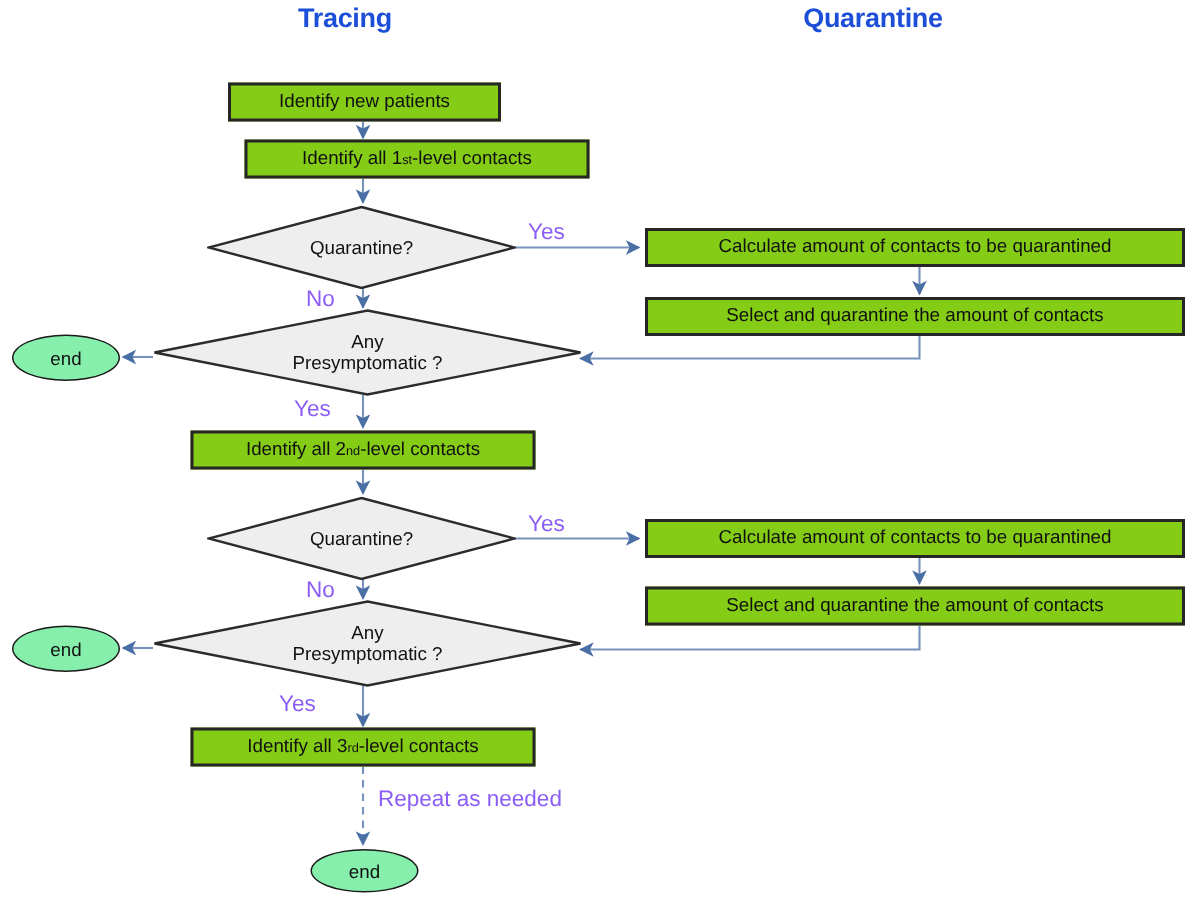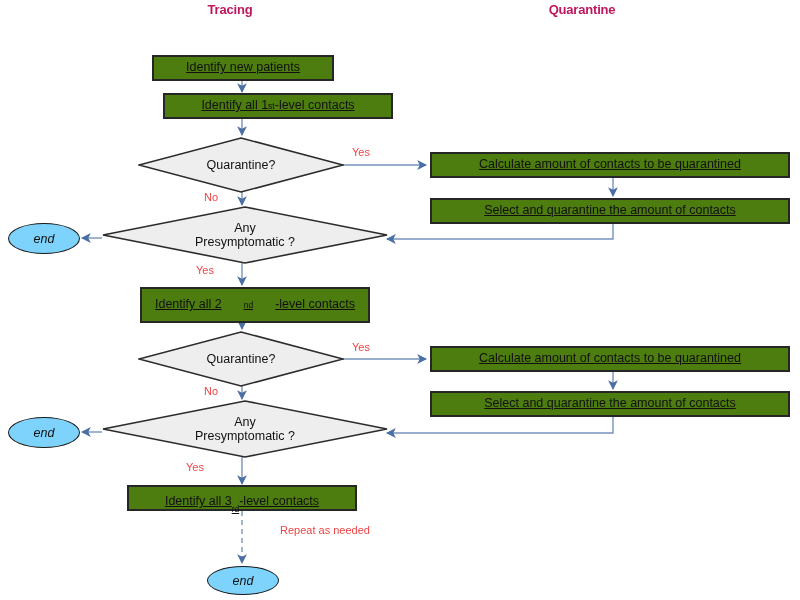--- a/index.html
+++ b/index.html
@@ -17,44 +17,43 @@
   }
   #canvas {
     position: absolute;
     left: 0; top: 0;
     width: 800px;
     height: 600px;
   }
   .hdr {
     position: absolute;
     font-weight: bold;
-    font-size: 13px;
-    color: #be185d;
+    font-size: 18px;
+    color: #1d4ed8;
     text-align: center;
     white-space: nowrap;
     letter-spacing: -0.2px;
   }
   .hdr-tracing { left: 150px; top: 2px; width: 160px; }
   .hdr-quar    { left: 492px; top: 2px; width: 180px; }
 
   
   .box {
     position: absolute;
     box-sizing: border-box;
     border: 2px solid #262626;
-    background: #4d7c0f;
+    background: #84cc16;
     display: flex;
     align-items: center;
     justify-content: center;
     text-align: center;
     font-size: 12.5px;
     color: #111111;
     white-space: nowrap;
     line-height: 1.1;
-    text-decoration: underline;
   }
   .box sup { font-size: 8.5px; vertical-align: super; line-height: 0; }
 
   
   .diamond-wrap {
     position: absolute;
   }
   .diamond-wrap svg { display: block; }
   .diamond-label {
     position: absolute;
@@ -71,34 +70,33 @@
     white-space: pre-line;
     pointer-events: none;
   }
 
   
   .ellipse {
     position: absolute;
     box-sizing: border-box;
     border: 1.5px solid #1a1a1a;
     border-radius: 50%;
-    background: #7dd3fc;
+    background: #86efac;
     display: flex;
     align-items: center;
     justify-content: center;
     font-size: 12.5px;
     color: #111111;
-    font-style: italic;
   }
 
   
   .elabel {
     position: absolute;
-    font-size: 11px;
-    color: #ef4444;
+    font-size: 15px;
+    color: #8b5cf6;
     white-space: nowrap;
   }
 </style>
 </head>
 <body>
 
 <svg id="canvas" viewBox="0 0 800 600" xmlns="http://www.w3.org/2000/svg">
   <defs>
     <marker id="arrowDown" viewBox="0 0 10 10" refX="5" refY="9" markerWidth="6" markerHeight="6" orient="auto-start-reverse">
       <path d="M 0 9 L 5 0 L 10 9 L 5 6.5 Z" fill="#4a6fa5"></path>
@@ -169,21 +167,21 @@
     <polygon points="143,1 285,29 143,57 1,29" fill="#eeeeee" stroke="#2b2b2b" stroke-width="1.6"></polygon>
   </svg>
   <div class="diamond-label">Any
 Presymptomatic ?</div>
 </div>
 
 <div class="ellipse" style="left:8px; top:223px; width:72px; height:31px;">
   <span>end</span>
 </div>
 
-<div class="box" style="left:140px; top:287px; width:230px; height:36px;gap:22px;">
+<div class="box" style="left:127px; top:287px; width:230px; height:26px;">
   <span>Identify  all 2</span>
     <sup>nd</sup>
     <span>-level contacts</span>
 </div>
 
 <div class="diamond-wrap" style="left:138px; top:331px; width:206px; height:56px;">
   <svg width="206" height="56" viewBox="0 0 206 56" xmlns="http://www.w3.org/2000/svg">
     <polygon points="103,1 205,28 103,55 1,28" fill="#eeeeee" stroke="#2b2b2b" stroke-width="1.6"></polygon>
   </svg>
   <div class="diamond-label">Quarantine?</div>
@@ -194,21 +192,21 @@
     <polygon points="143,1 285,29 143,57 1,29" fill="#eeeeee" stroke="#2b2b2b" stroke-width="1.6"></polygon>
   </svg>
   <div class="diamond-label">Any
 Presymptomatic ?</div>
 </div>
 
 <div class="ellipse" style="left:8px; top:417px; width:72px; height:31px;">
   <span>end</span>
 </div>
 
-<div class="box" style="left:127px; top:485px; width:230px; height:26px;align-items:flex-end;">
+<div class="box" style="left:127px; top:485px; width:230px; height:26px;">
   <span>Identify  all 3</span>
     <sup>rd</sup>
     <span>-level contacts</span>
 </div>
 
 <div class="ellipse" style="left:207px; top:566px; width:72px; height:29px;">
   <span>end</span>
 </div>
 
 <div class="box" style="left:430px; top:152px; width:360px; height:26px;">
@@ -228,13 +226,13 @@
 </div>
 
 <div class="elabel" style="left:352px; top:146px;">Yes</div>
 <div class="elabel" style="left:204px; top:191px;">No</div>
 <div class="elabel" style="left:196px; top:264px;">Yes</div>
 
 <div class="elabel" style="left:352px; top:341px;">Yes</div>
 <div class="elabel" style="left:204px; top:385px;">No</div>
 <div class="elabel" style="left:186px; top:461px;">Yes</div>
 
-<div class="elabel" style="left:252px; top:524px;margin-left:28px;">Repeat as needed</div>
+<div class="elabel" style="left:252px; top:524px;">Repeat as needed</div>
 
 </body></html>

